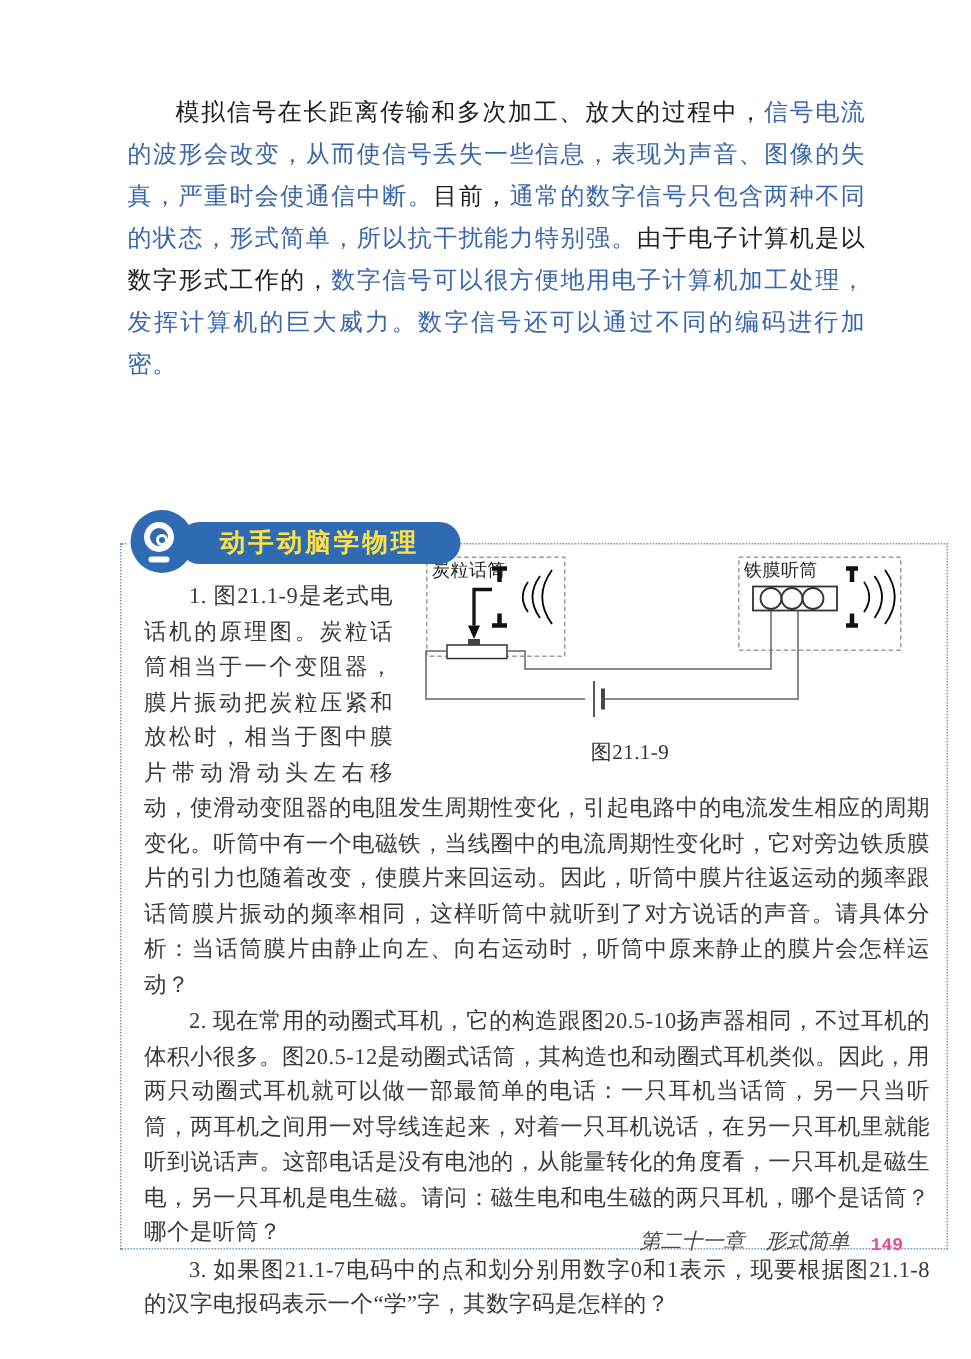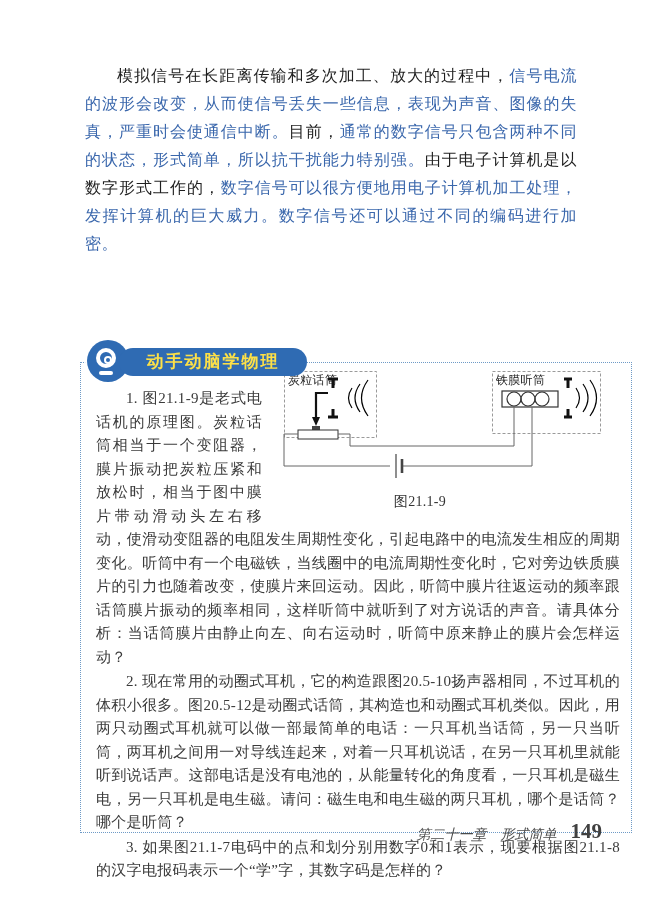--- a/index.html
+++ b/index.html
@@ -68,22 +68,22 @@
     float:right;width:350px;height:150px;margin:-18px 0 2px 8px;
     text-indent:0;
   }
   
   .footer{
     position:absolute;top:819px;right:45px;
     display:flex;align-items:flex-end;gap:14px;
     color:#4a4a4a;font-size:14px;font-style:italic;
   }
   .footer .pageno{
-    font-style:normal;font-weight:bold;font-size:21px;color:#404040;
-    font-family:Liberation Serif, serif;
+    font-style:normal;font-weight:bold;font-size:12px;color:#ec4899;
+    font-family:Liberation Mono, monospace;
   }
   svg text{font-family:"Liberation Serif","DejaVu Serif",serif;}
 </style>
 </head>
 <body>
 
 <div class="main-text">
   <p><span class="run-black">模拟信号在长距离传输和多次加工、放大的过程中，</span><span class="run-blue">信号电流的波形会改变，从而使信号丢失一些信息，表现为声音、图像的失真，严重时会使通信中断。</span><span class="run-black">目前，</span><span class="run-blue">通常的数字信号只包含两种不同的状态，形式简单，所以抗干扰能力特别强。</span><span class="run-black">由于电子计算机是以数字形式工作的，</span><span class="run-blue">数字信号可以很方便地用电子计算机加工处理，发挥计算机的巨大威力。数字信号还可以通过不同的编码进行加密。</span></p>
 </div>
 

